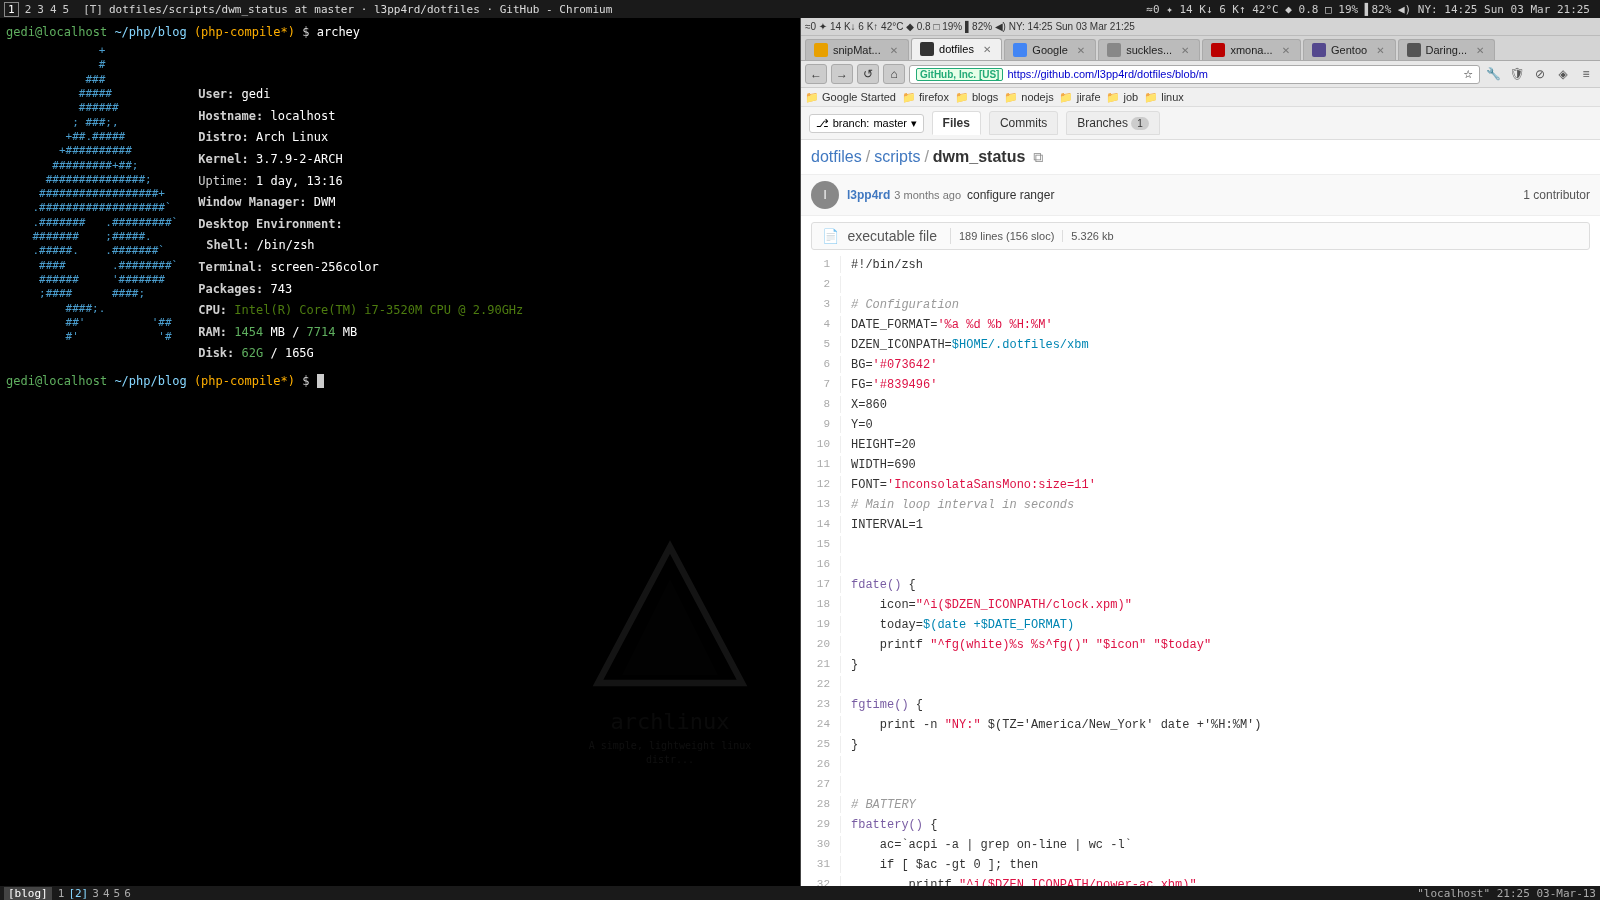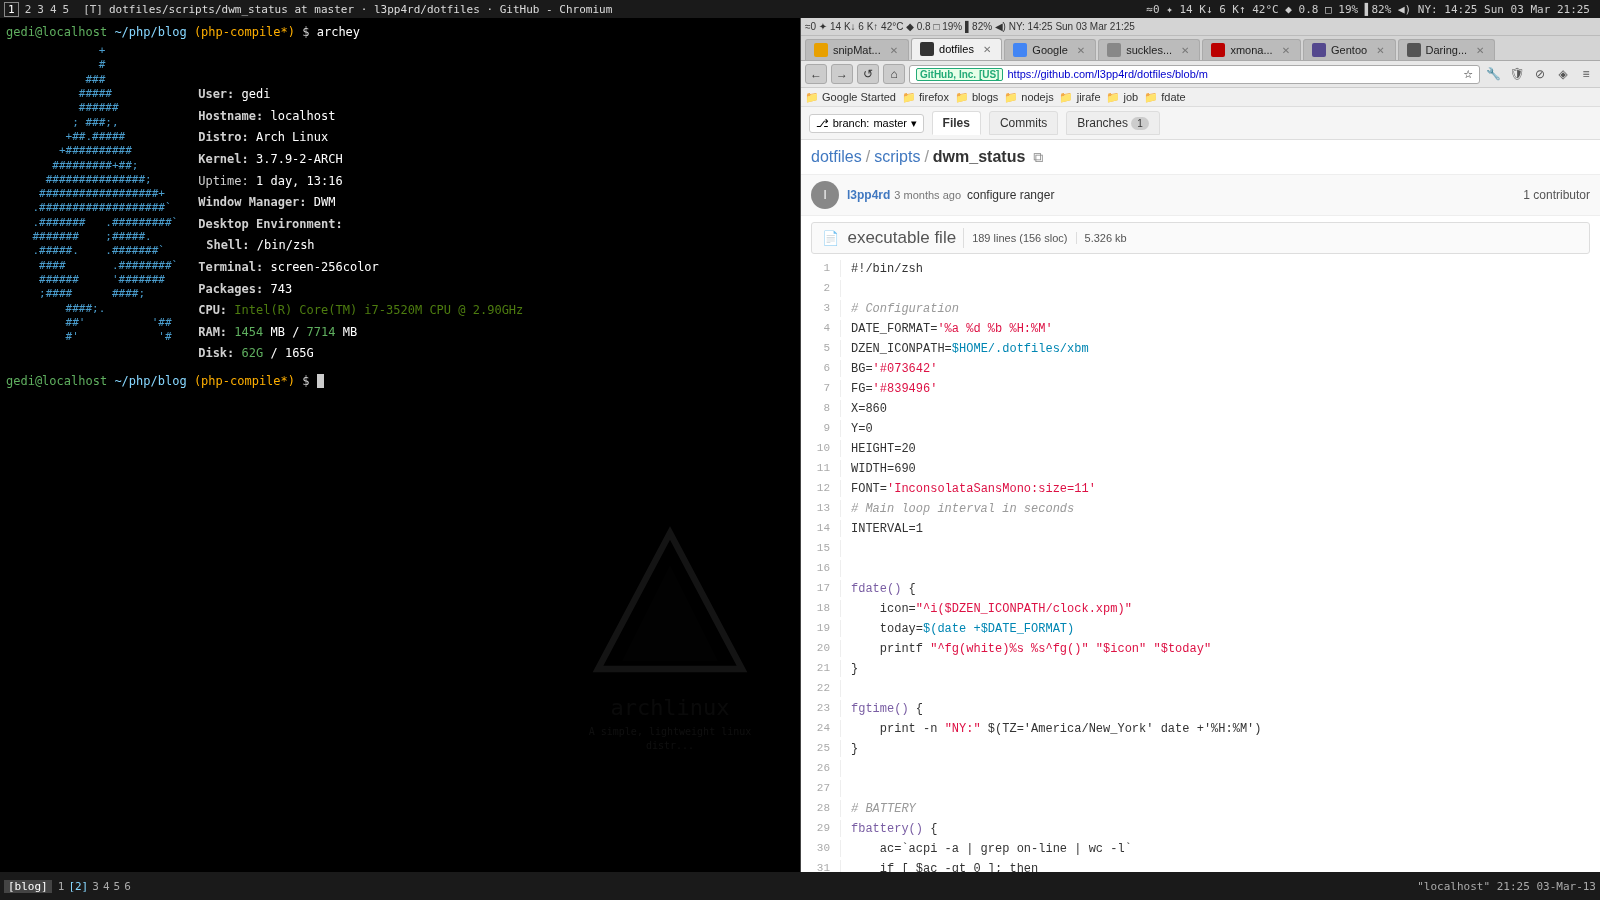--- a/index.html
+++ b/index.html
@@ -47,21 +47,21 @@
       text-align: center;
     }
     .arch-logo svg { width: 160px; height: 160px; }
     .arch-logo-text { color: #888; font-size: 22px; font-family: monospace; opacity: 0.5; margin-top: 4px; }
 
     
     #term-statusbar {
       background: #1a1a1a;
       color: #aaa;
       font-size: 11px;
-      height: 28px;
+      height: 14px;
       display: flex;
       align-items: center;
       padding: 0 4px;
       flex-shrink: 0;
     }
     #term-statusbar .right { margin-left: auto; }
 
     
     #browser {
       flex: 1;
@@ -235,21 +235,21 @@
       align-items: center;
       padding: 5px 10px;
       border: 1px solid #ddd;
       border-radius: 3px;
       margin: 6px 10px;
       background: #fafafa;
       flex-shrink: 0;
       gap: 8px;
     }
     .file-icon { color: #555; font-size: 14px; }
-    .file-type-badge { color: #555; font-size: 17px; border-right: 1px solid #ddd; padding-right: 7px; }
+    .file-type-badge { color: #555; font-size: 14px; border-right: 1px solid #ddd; padding-right: 13px; }
     .file-lines { color: #555; font-size: 11px; border-right: 1px solid #ddd; padding-right: 8px; }
     .file-size { color: #555; font-size: 11px; }
 
     
     #code-view {
       flex: 1;
       overflow-y: auto;
       overflow-x: hidden;
       font-family: 'Courier New', monospace;
       font-size: 12px;
@@ -445,21 +445,21 @@
       <div class="bookmark">
         <span class="bm-icon">📁</span>
         <span>jirafe</span>
       </div>
       <div class="bookmark">
         <span class="bm-icon">📁</span>
         <span>job</span>
       </div>
       <div class="bookmark">
         <span class="bm-icon">📁</span>
-        <span>fdate</span>
+        <span>linux</span>
       </div>
     </div>
 
     <div id="gh-branch-bar">
       <div class="branch-select">
         <span>⎇</span>
         <span>branch:</span>
         <span>master</span>
         <span>▾</span>
       </div>

